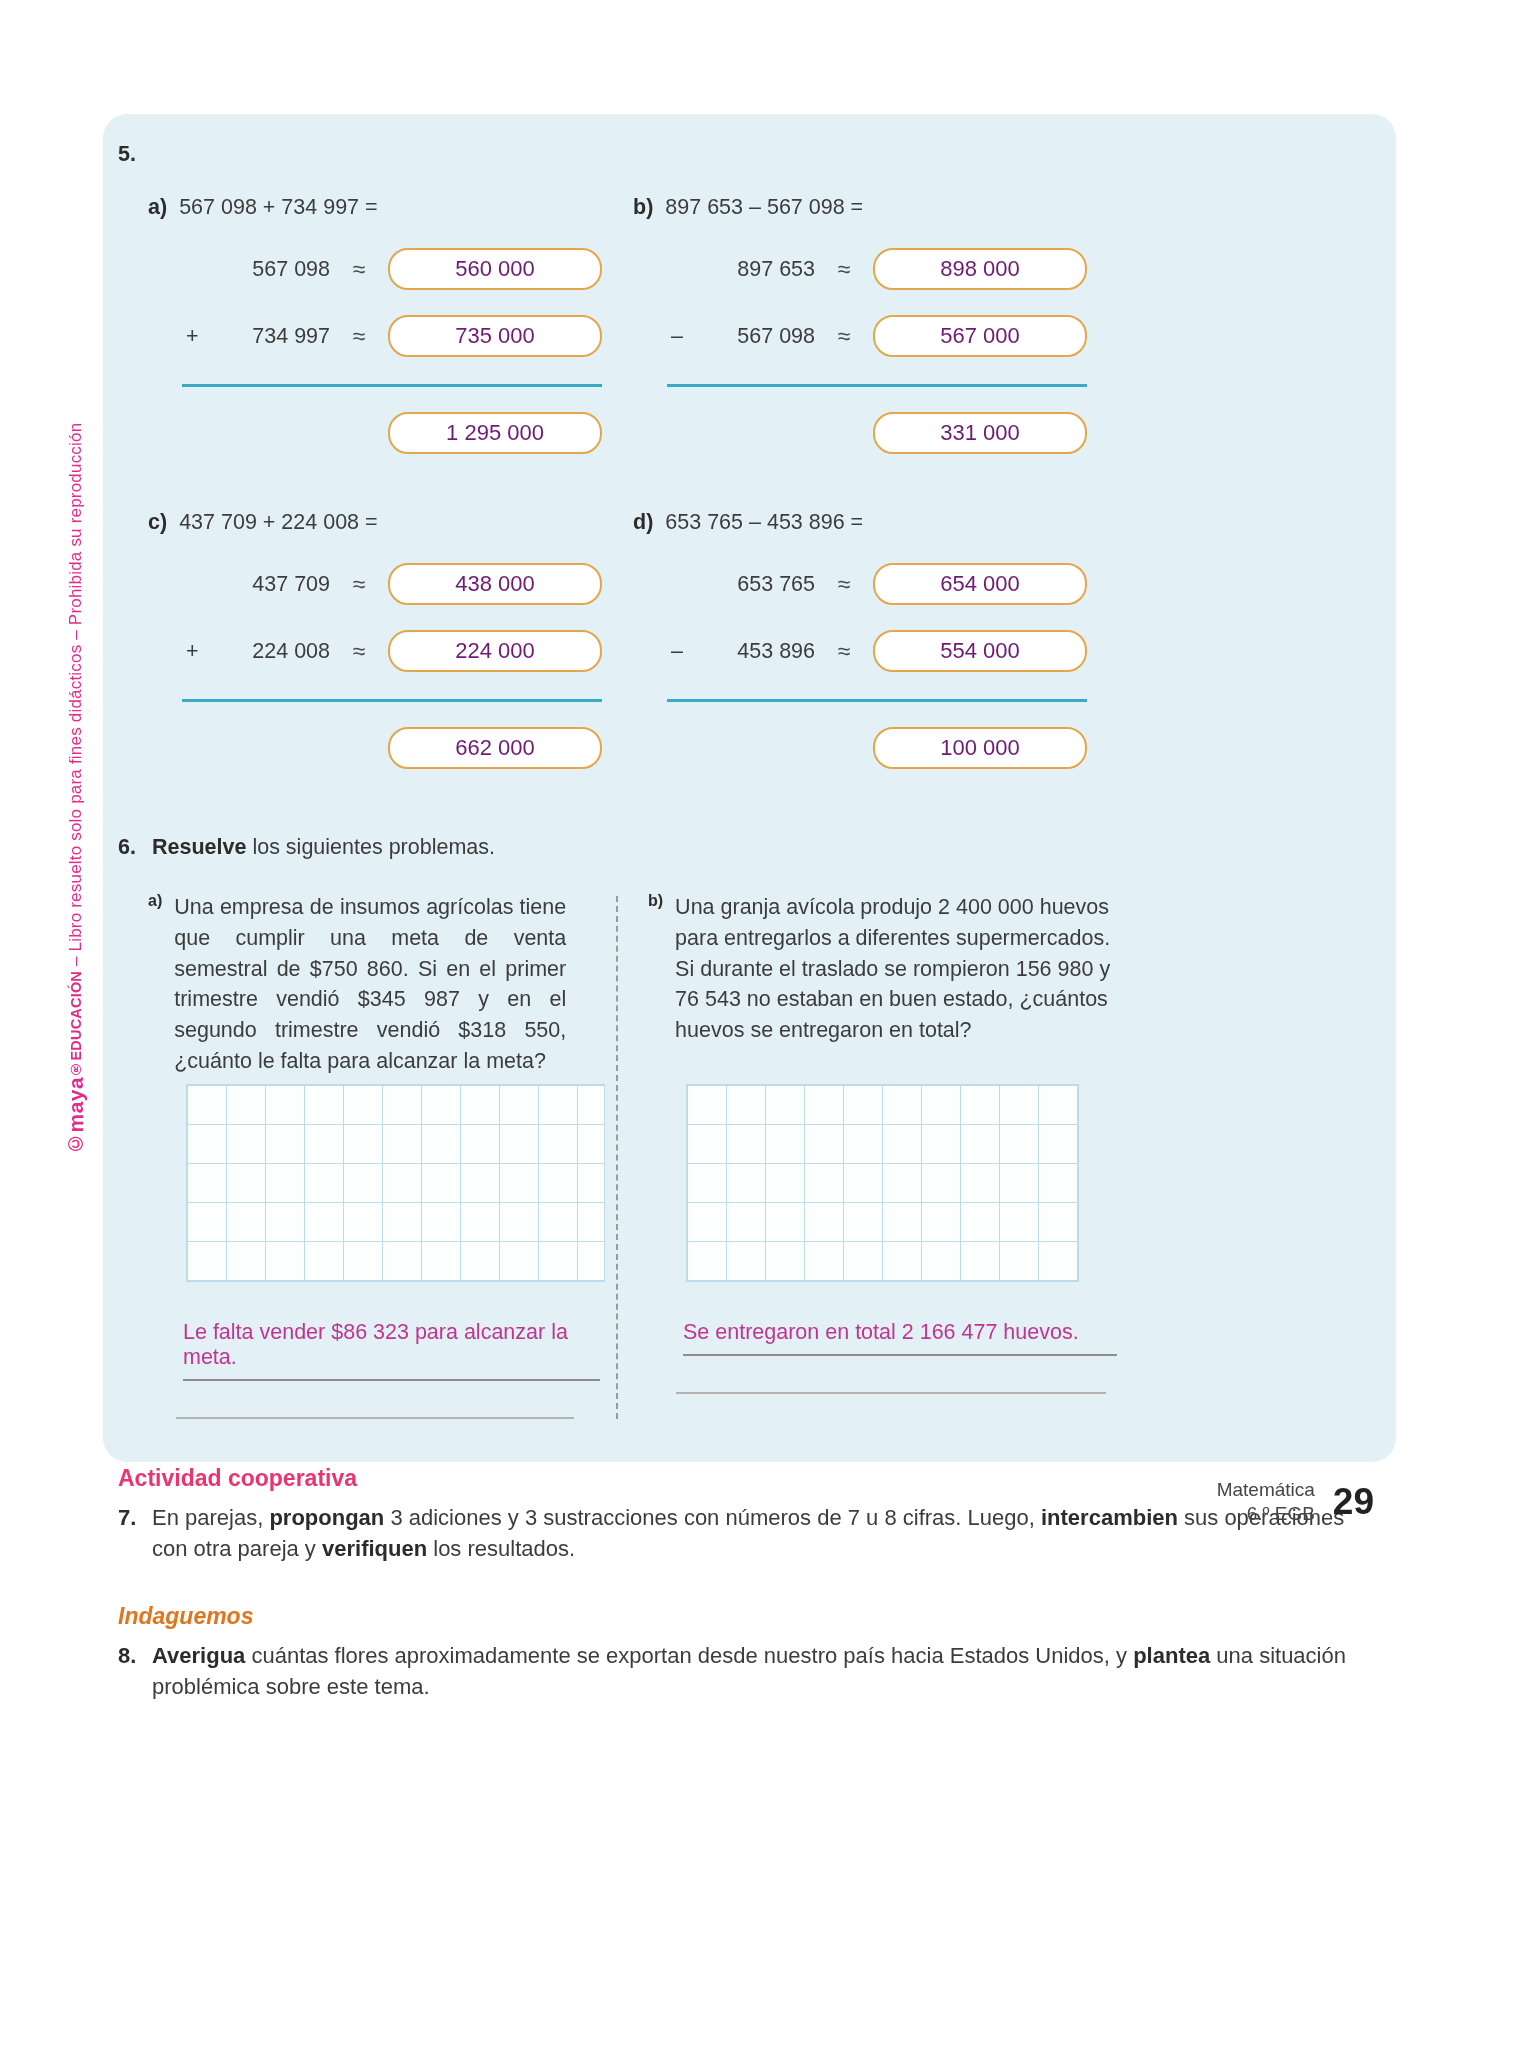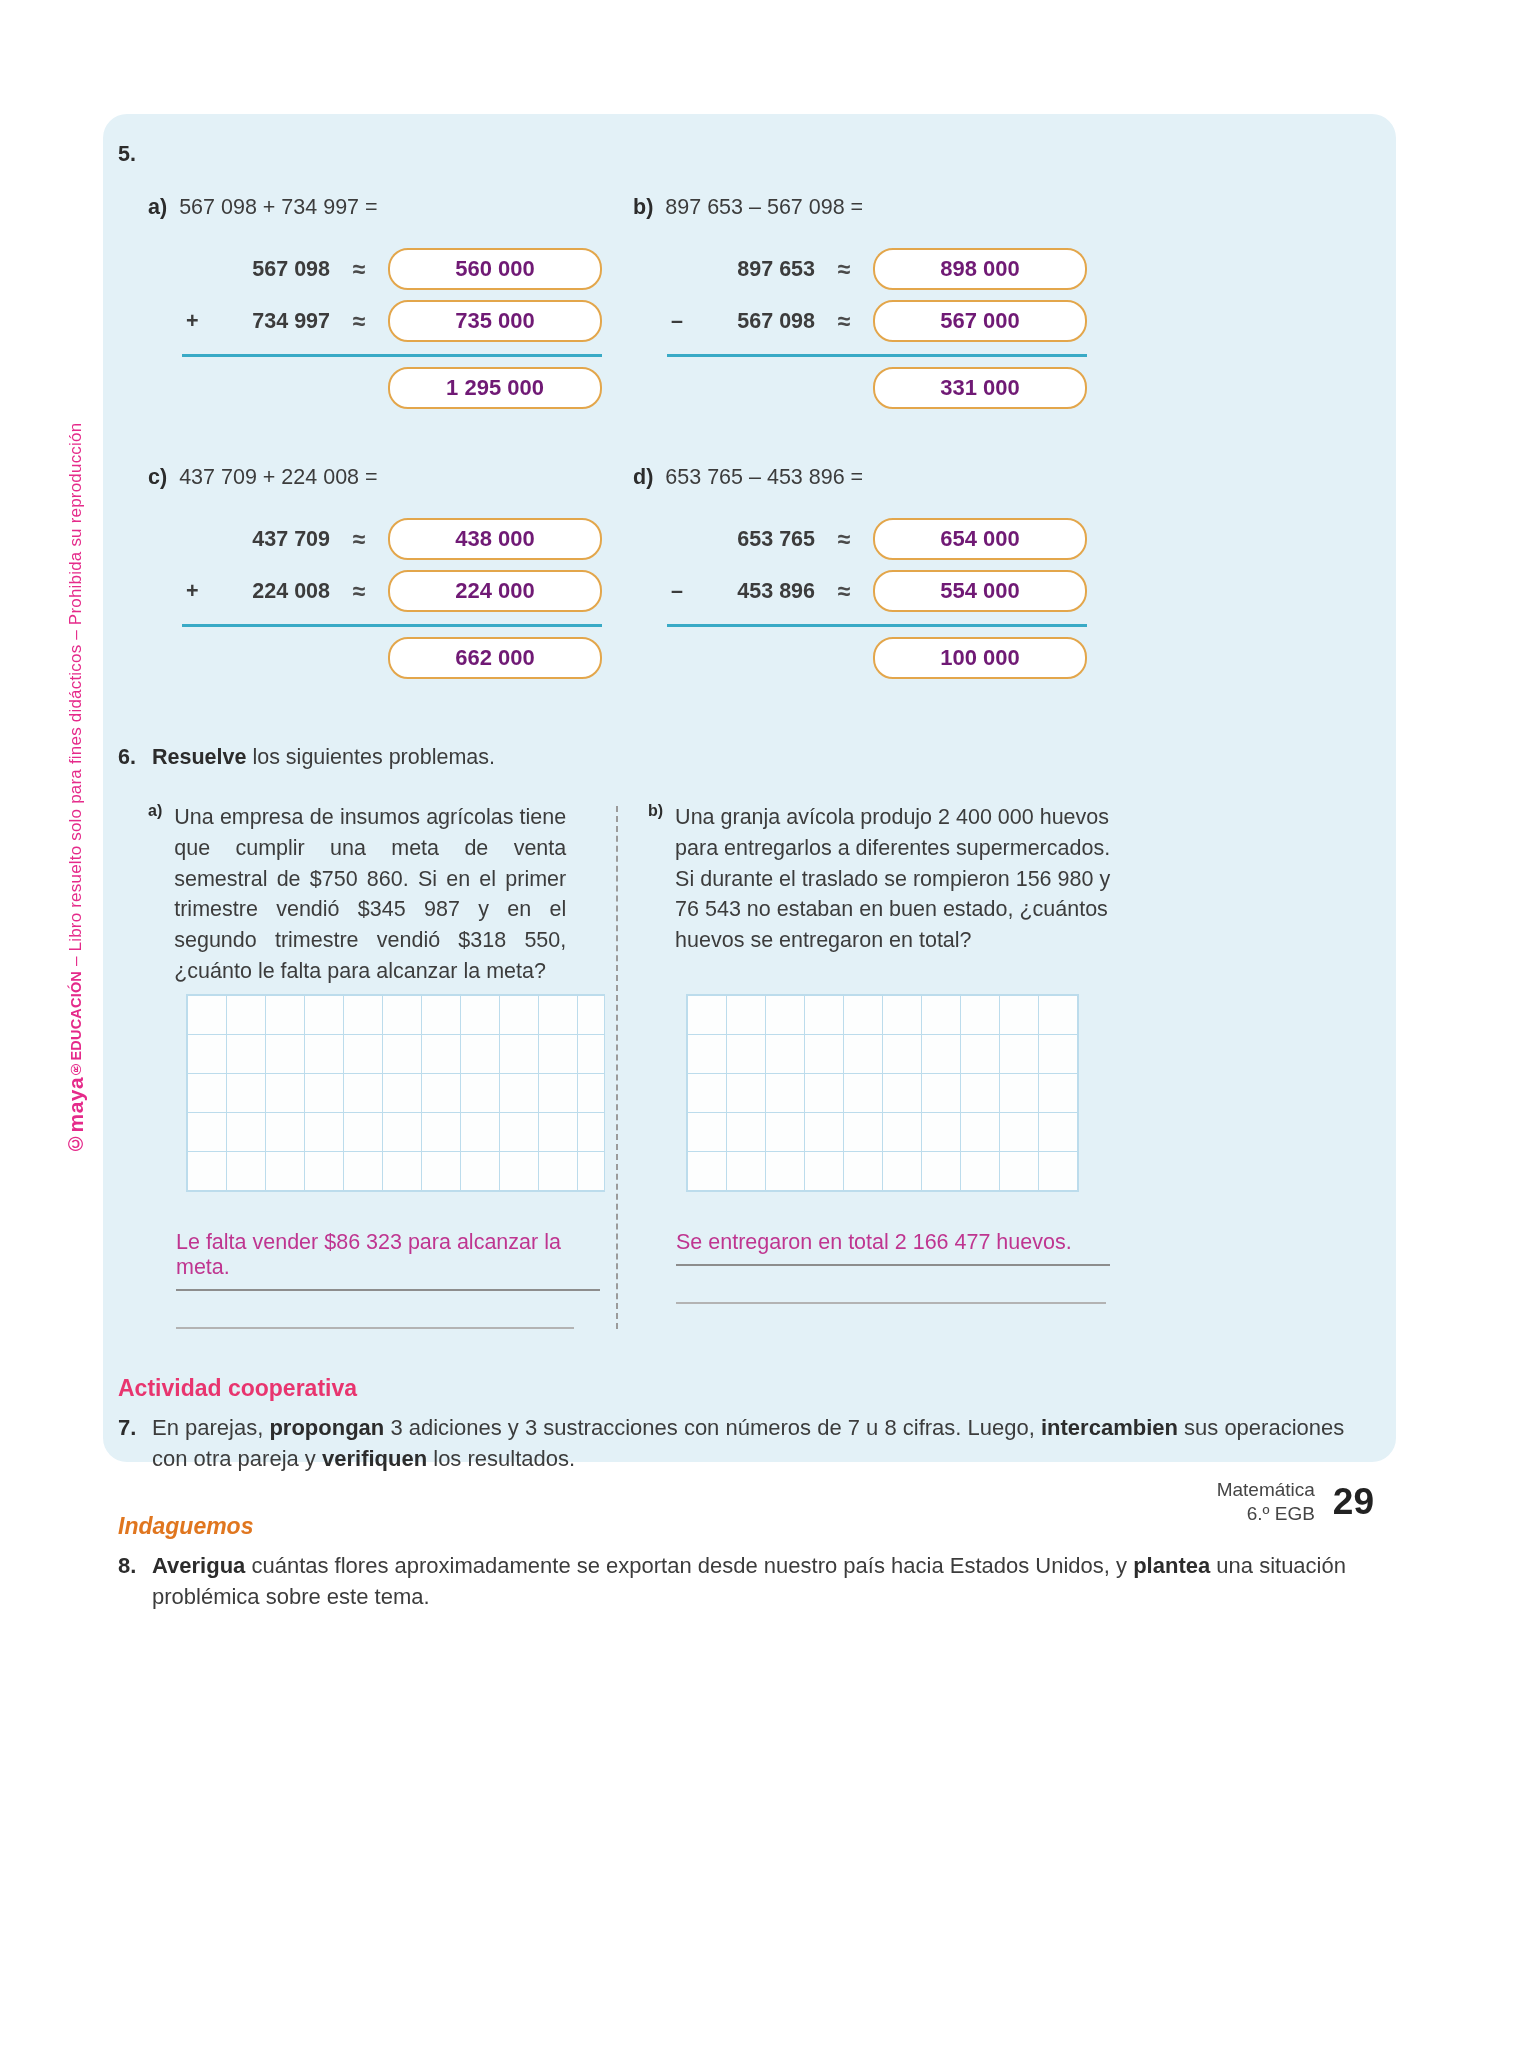--- a/index.html
+++ b/index.html
@@ -22,21 +22,21 @@
   .ex-heading{display:flex;gap:7px;font-size:21.5px;line-height:1.35;}
   .ex-no{flex:none;width:27px;font-weight:bold;color:#2c2c2c;}
   .ex-title b, .rich b{font-weight:bold;color:#2c2c2c;}
 
   
   .ex5-problems{display:grid;grid-template-columns:445px 1fr;row-gap:56px;
                 margin:26px 0 0 30px;}
   .statement{display:flex;gap:12px;font-size:21.5px;}
   .p-label{font-weight:bold;color:#2c2c2c;flex:none;}
   .arith{display:grid;grid-template-columns:30px 114px 58px 214px;
-         row-gap:10px;align-items:center;margin:28px 0 0 38px;font-size:21.5px;font-weight:bold;}
+         row-gap:25px;align-items:center;margin:28px 0 0 38px;font-size:21.5px;}
   .op{color:#3c3c3c;}
   .num{text-align:right;}
   .approx{text-align:center;font-size:23px;color:#4a4a4a;}
   .pill{height:38px;border:2px solid #e3a64b;border-radius:20px;background:#fff;
         display:flex;align-items:center;justify-content:center;
         color:#701a75;font-size:22px;}
   .sumline{grid-column:1/-1;height:0;border-top:3px solid #39aac6;margin:2px 0 0 -4px;}
   .rcol{padding-left:40px;}
 
   
@@ -44,21 +44,21 @@
   .prob-head{display:flex;gap:12px;min-height:192px;align-items:flex-start;}
   .prob-para{width:392px;font-size:21.5px;line-height:1.43;text-align:justify;margin:0;}
   .prob-para-b{width:436px;text-align:left;}
   .divider{border-left:2px dashed #9b9b9b;margin-left:16px;margin-top:4px;}
   .colb{padding-left:12px;}
   .workgrid{margin-left:38px;width:417px;height:196px;background:#fdfefe;
             background-image:linear-gradient(to right,#bcdcec 1px,transparent 1px),
                              linear-gradient(to bottom,#bcdcec 1px,transparent 1px);
             background-size:39px 39px;border:1px solid #bcdcec;}
   .workgrid-b{width:391px;}
-  .answer{margin:38px 0 0 28px;}
+  .answer{margin:38px 0 0 35px;}
   .answer-text{display:inline-block;color:#bf3590;font-size:21.5px;
                padding:0 4px 9px 0;border-bottom:2px solid #8d8d8d;min-width:396px;}
   .answer-text-b{min-width:430px;}
   .blankline{margin:36px 0 0 28px;width:398px;border-bottom:2px solid #b3b3b3;height:0;}
   .blankline-b{width:430px;}
 
   
   .sec-heading{margin:46px 0 0 0;font-size:23px;font-weight:bold;}
   .coop-color{color:#e8356f;}
   .indag-color{color:#e0761f;font-style:italic;}

